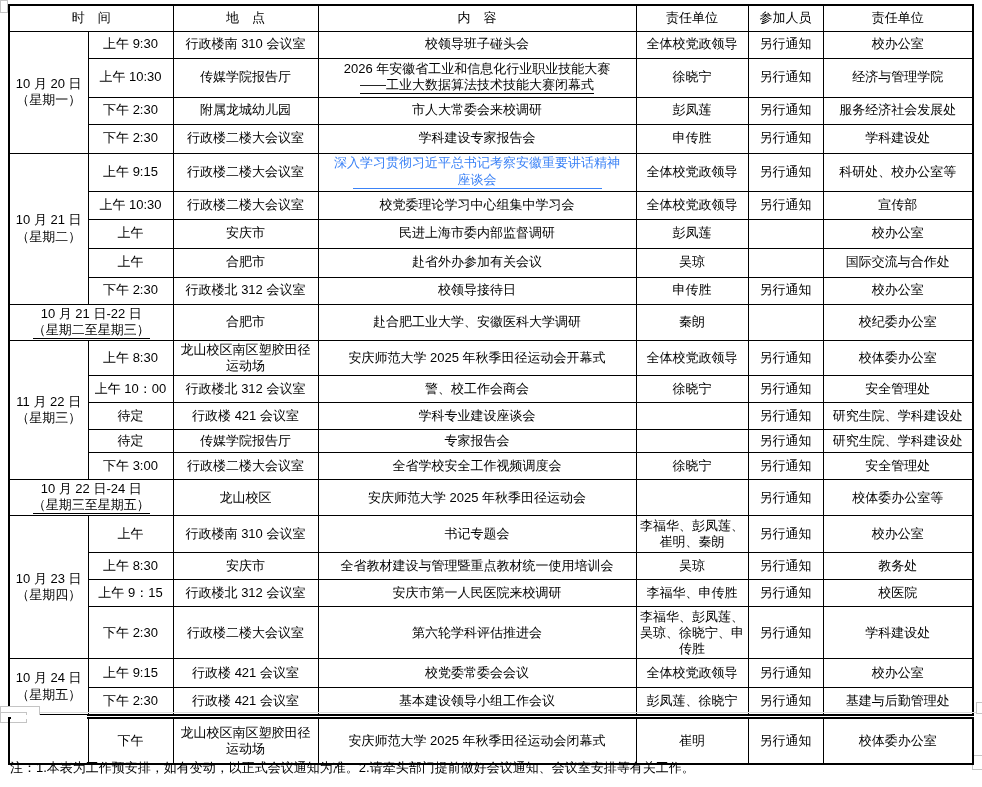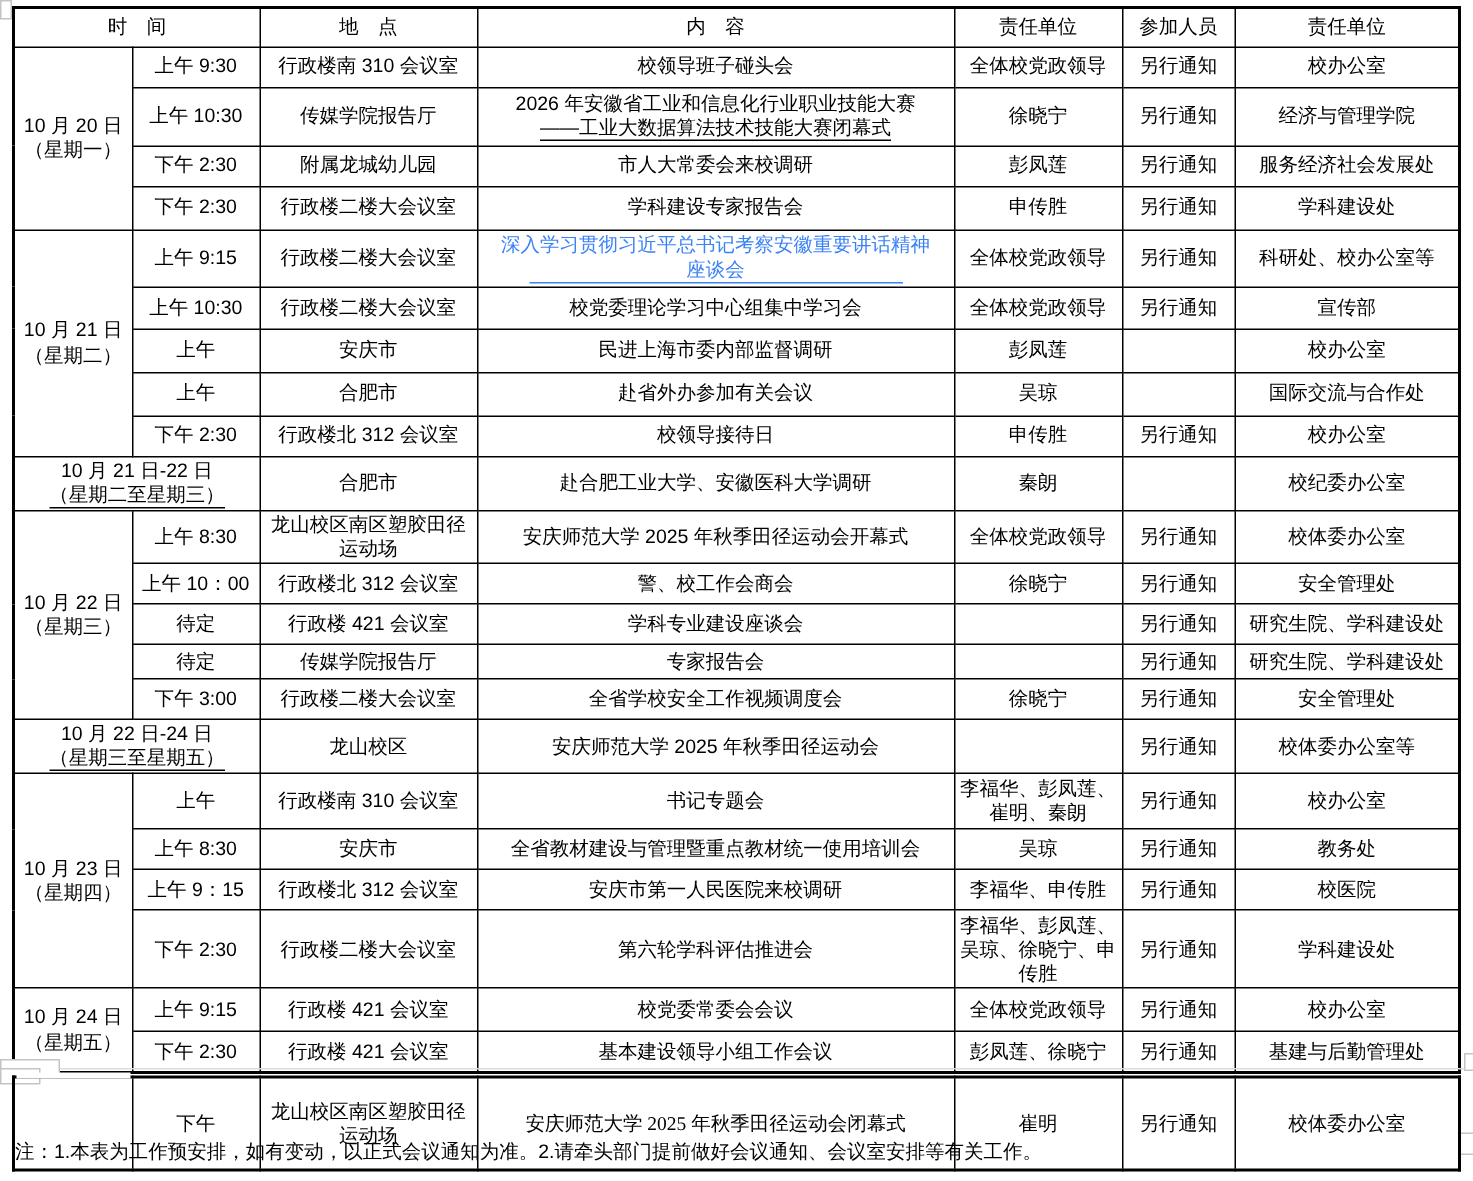--- a/index.html
+++ b/index.html
@@ -271,21 +271,21 @@
         </td>
         <td>
           <div><span></span></div>
         </td>
         <td>
           <div><span>校纪委办公室</span></div>
         </td>
       </tr>
       <tr style="height: 35px;">
         <td rowspan="5">
-          <div><span>10 月 22 日</span></div>
+          <div><span>11 月 22 日</span></div>
           <div><span>（星期三）</span></div>
         </td>
         <td>
           <div><span>上午 8:30</span></div>
         </td>
         <td>
           <div><span>龙山校区南区塑胶田径运动场</span></div>
         </td>
         <td>
           <div><span>安庆师范大学 2025 年秋季田径运动会开幕式</span></div>
@@ -543,21 +543,21 @@
   <colgroup>
     <col style="width:79px">
       <col style="width:85px">
       <col style="width:145px">
     <col style="width:318px">
       <col style="width:112px">
       <col style="width:75px">
       <col style="width:150px">
   </colgroup>
   <tbody>
-      <tr style="height: 62px; font-family: Liberation Serif, serif;">
+      <tr style="height: 46px;">
         <td>
           <div><span></span></div>
         </td>
         <td>
           <div><span>下午</span></div>
         </td>
         <td>
           <div><span>龙山校区南区塑胶田径运动场</span></div>
         </td>
         <td>

